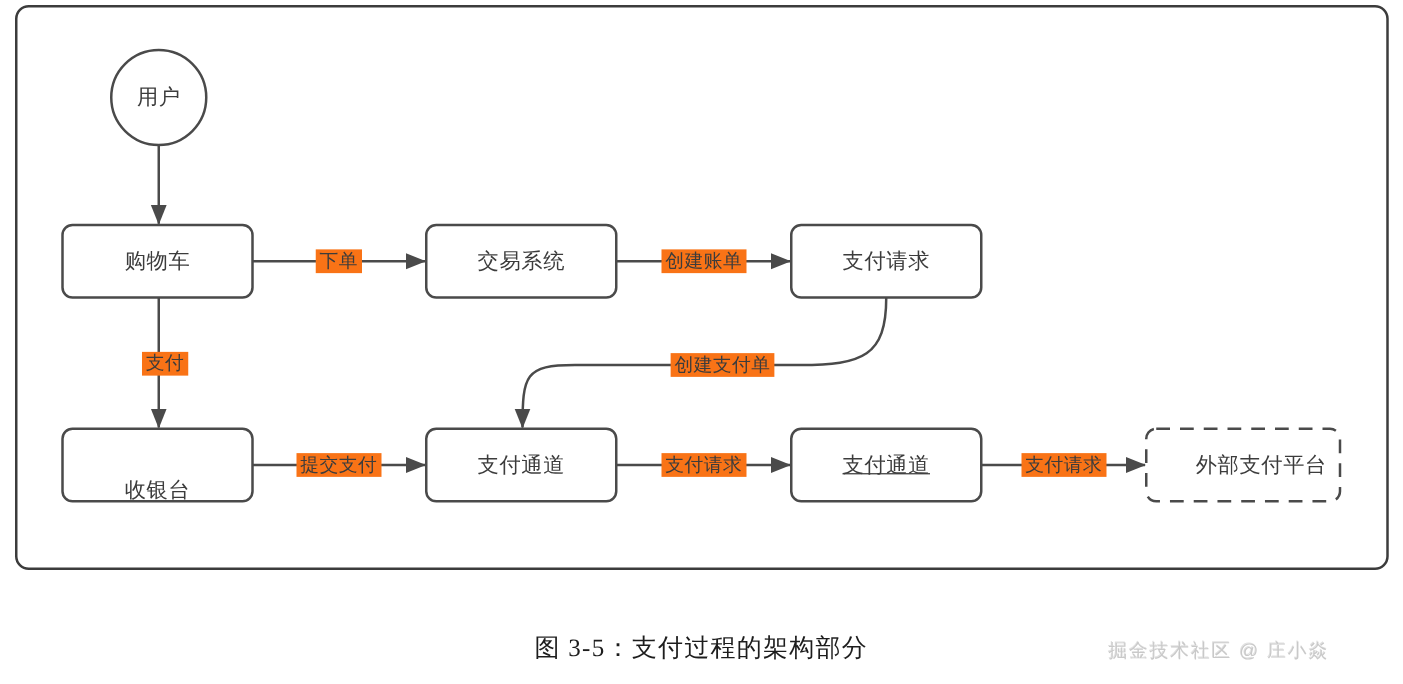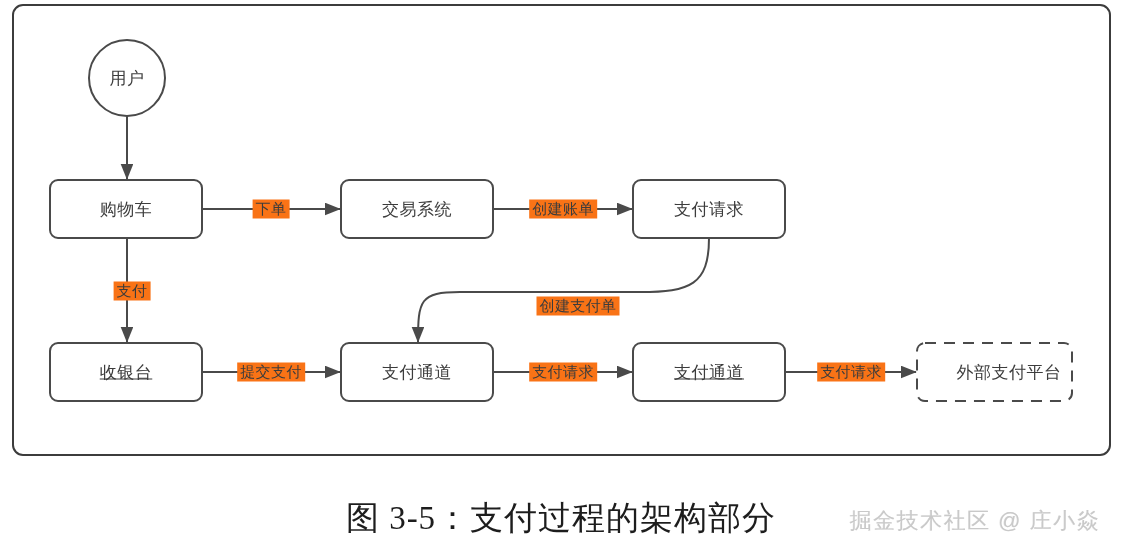--- a/index.html
+++ b/index.html
@@ -45,28 +45,28 @@
     transform: translate(-50%, -50%);
   }
   .edge-label {
     font-size: 15px;
     letter-spacing: 0.4px;
     transform: translate(-50%, -50%);
     background: #f97316;
     padding: 0 3px;
   }
   .figure-caption {
-    font-size: 33px;
+    font-size: 20px;
     color: #1d1d1d;
     letter-spacing: 1px;
     transform: translate(-50%, -50%);
     font-family: "Liberation Serif", "DejaVu Serif", serif;
   }
   .watermark-text {
-    font-size: 22px;
+    font-size: 15px;
     color: #c9c9c9;
     letter-spacing: 1.5px;
     transform: translate(-50%, -50%);
     text-shadow: 0.5px 0.5px 0 #ffffff, -0.5px -0.5px 0 #e2e2e2;
   }
 </style>
 </head>
 <body>
 
 <div id="diagram-stage">
@@ -101,28 +101,28 @@
         <rect x="633" y="343" width="152" height="58" rx="8" fill="#ffffff" stroke="#4a4a4a" stroke-width="2"></rect>
         <rect x="917" y="343" width="155" height="58" rx="8" stroke-dasharray="11 8" fill="#ffffff" stroke="#4a4a4a" stroke-width="2"></rect>
       </g>
   </svg>
 
   <div id="label-layer">
       <div class="node-label" style="left: 127px; top: 78px;">用户</div>
       <div class="node-label" style="left: 126px; top: 209px; text-align: center;">购物车</div>
       <div class="node-label" style="left: 417px; top: 209px;">交易系统</div>
       <div class="node-label" style="left: 709px; top: 209px;">支付请求</div>
-      <div class="node-label" style="left: 126px; top: 372px; text-decoration: underline;">收银台</div>
+      <div class="node-label" style="left: 126px; top: 392px;">收银台</div>
       <div class="node-label" style="left: 417px; top: 372px;">支付通道</div>
       <div class="node-label" style="left: 709px; top: 372px; text-decoration: underline;">支付通道</div>
       <div class="node-label" style="left: 1009px; top: 372px;">外部支付平台</div>
       <div class="edge-label" style="left: 271px; top: 209px;">下单</div>
       <div class="edge-label" style="left: 563px; top: 209px;">创建账单</div>
       <div class="edge-label" style="left: 104px; top: 291px; margin-left: 28px;">支付</div>
-      <div class="edge-label" style="left: 578px; top: 292px; margin-top: 14px;">创建支付单</div>
+      <div class="edge-label" style="left: 578px; top: 292px;">创建支付单</div>
       <div class="edge-label" style="left: 271px; top: 372px;">提交支付</div>
       <div class="edge-label" style="left: 563px; top: 372px;">支付请求</div>
       <div class="edge-label" style="left: 851px; top: 372px;">支付请求</div>
     </div>
 
   <div class="figure-caption" style="left: 561px; top: 518px;">图 3-5：支付过程的架构部分</div>
 
   <div class="watermark-text" style="left: 975px; top: 521px;">掘金技术社区 @ 庄小焱</div>
 
 </div>

